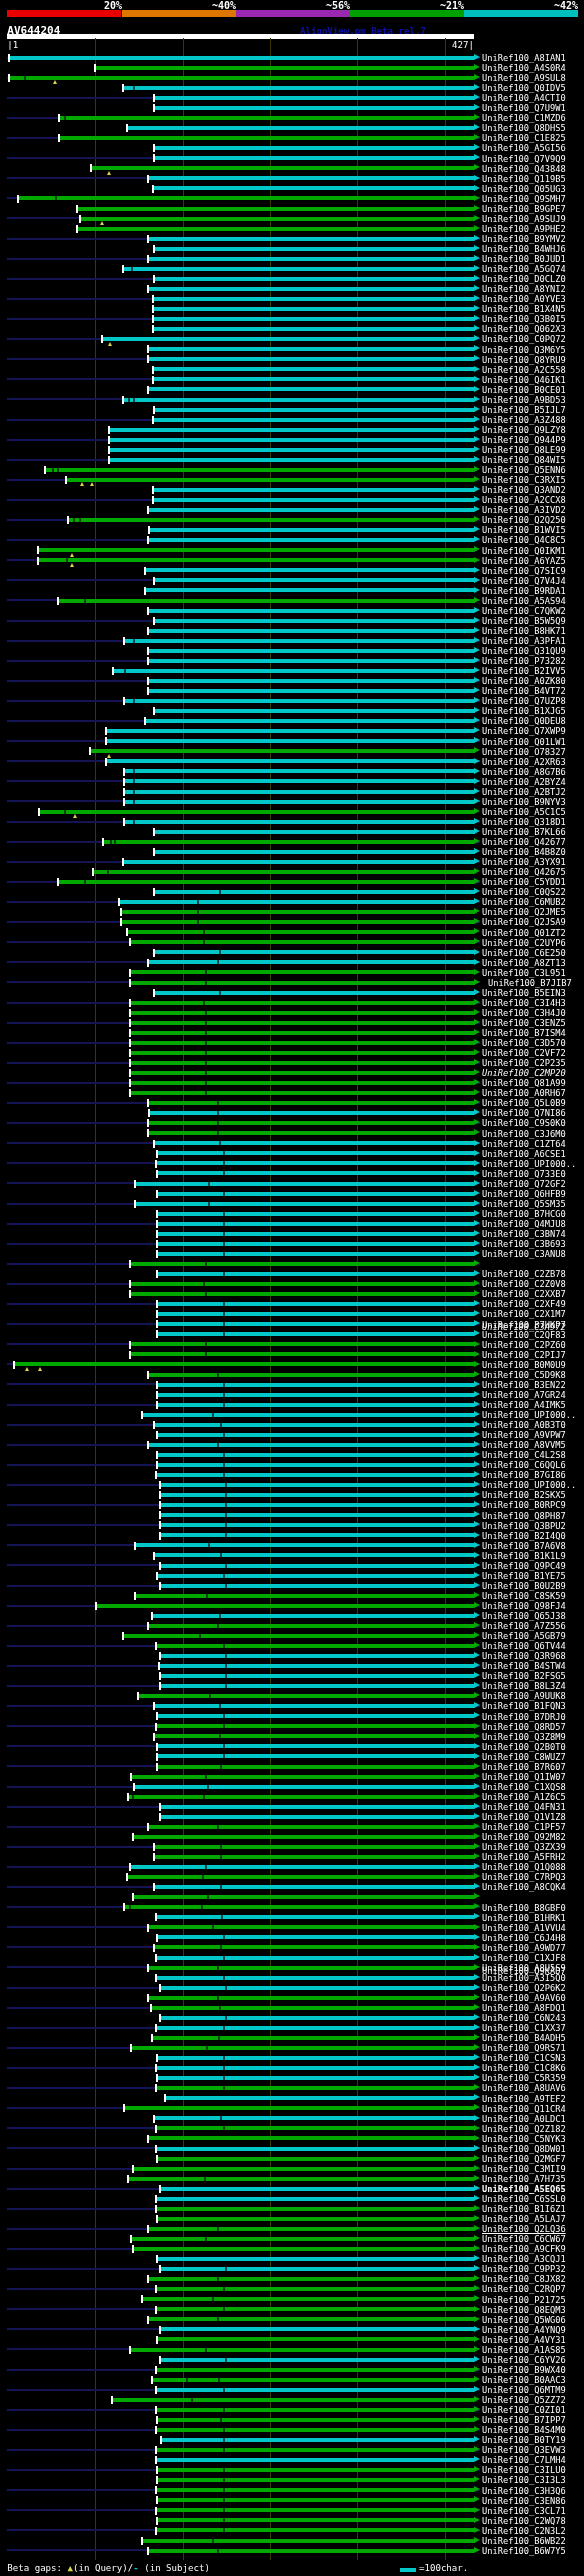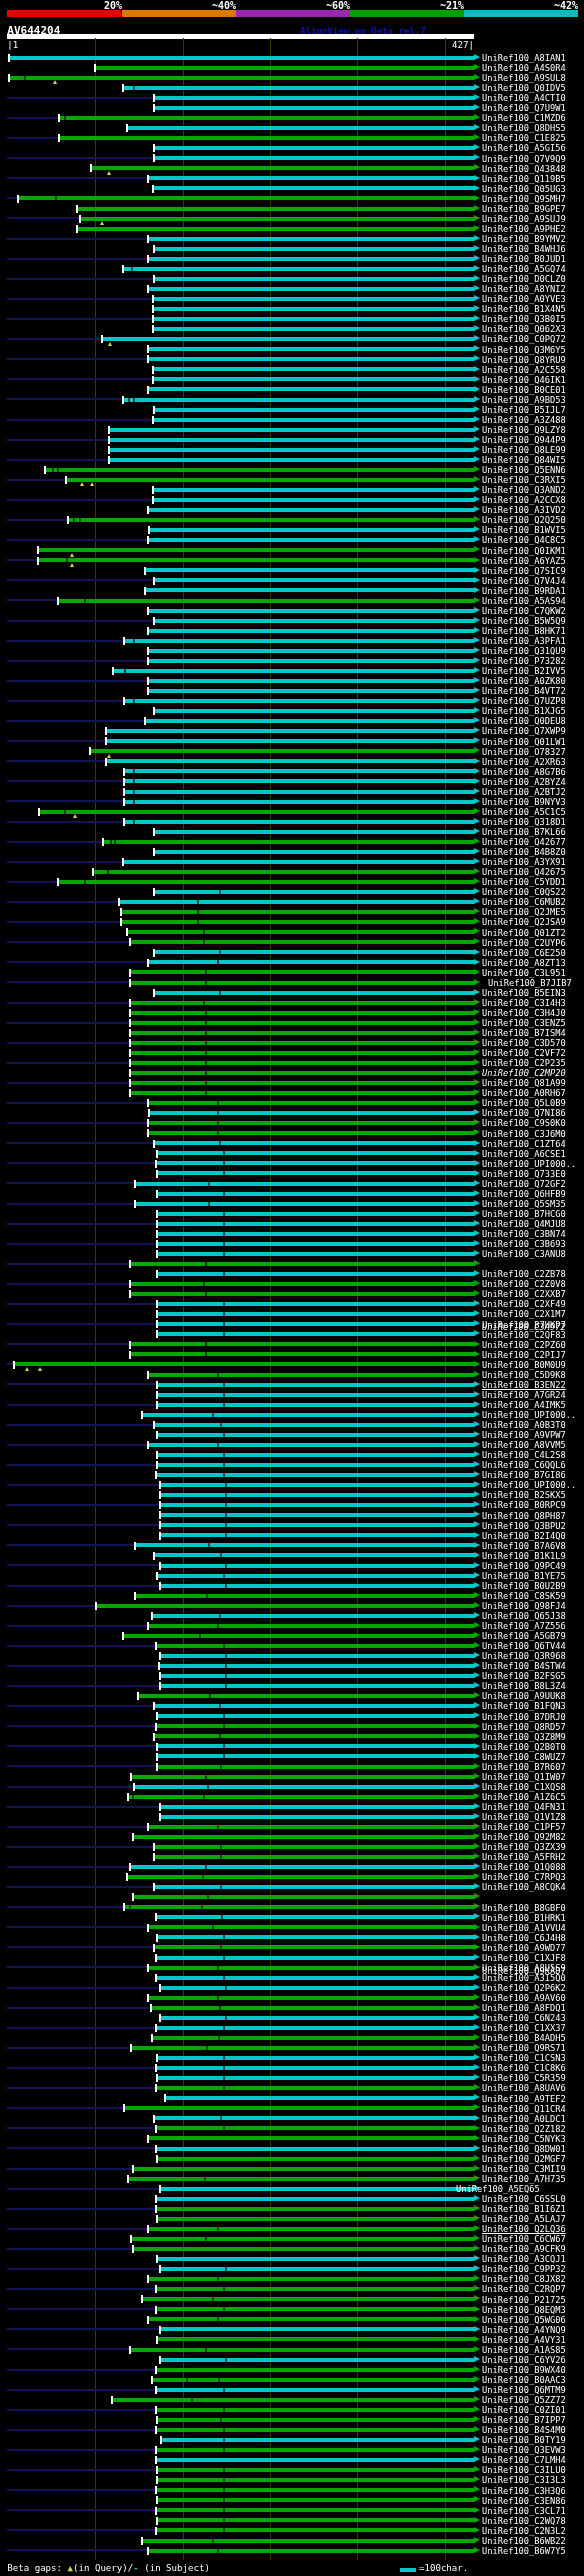--- a/index.html
+++ b/index.html
@@ -34,21 +34,21 @@
 </style>
 </head>
 <body>
 
 <div id="app">
   <div id="scale">
       <div class="sclabel" style="left: 58px;">20%</div>
       <div class="band" style="left: 7.3px; width: 114px; background: rgb(230, 0, 0);"></div>
       <div class="sclabel" style="left: 172px;">~40%</div>
       <div class="band" style="left: 122px; width: 114px; background: rgb(221, 119, 0);"></div>
-      <div class="sclabel" style="left: 286px;">~60%</div>
+      <div class="sclabel" style="left: 286px;">~56%</div>
       <div class="band" style="left: 236px; width: 114px; background: rgb(153, 39, 176);"></div>
       <div class="sclabel" style="left: 400px;">~21%</div>
       <div class="band" style="left: 350px; width: 114px; background: rgb(0, 160, 0);"></div>
       <div class="sclabel" style="left: 514px;">~42%</div>
       <div class="band" style="left: 464px; width: 114px; background: rgb(0, 191, 191);"></div>
     </div>
   <span class="qname">AV644204</span>
   <span class="credit">AlignView.pm Beta rel.7</span>
   <div class="querybar"></div>
   <span class="rulertext" style="left:7.3px;">|1</span>
@@ -739,21 +739,21 @@
       <div class="bar g" style="left: 148px; width: 326px; top: 1373px;"></div>
       <div class="tick" style="left: 147px; top: 1371px;"></div>
       <div class="notch" style="left: 217px; top: 1373px;"></div>
       <div class="arrow g" style="left: 474px; top: 1371px;"></div>
       <div class="lbl" style="left: 482px; top: 1370px;">UniRef100_C5D9K8</div>
       <div class="guide" style="top: 1383px;"></div>
       <div class="bar c" style="left: 157px; width: 317px; top: 1383px;"></div>
       <div class="tick" style="left: 156px; top: 1381px;"></div>
       <div class="notch" style="left: 223px; top: 1383px;"></div>
       <div class="arrow c" style="left: 474px; top: 1381px;"></div>
-      <div class="lbl" style="left: 482px; top: 1380px; text-decoration: underline;">UniRef100_B3EN22</div>
+      <div class="lbl" style="left: 482px; top: 1380px;">UniRef100_B3EN22</div>
       <div class="bar c" style="left: 157px; width: 317px; top: 1393px;"></div>
       <div class="tick" style="left: 156px; top: 1391px;"></div>
       <div class="notch" style="left: 223px; top: 1393px;"></div>
       <div class="arrow c" style="left: 474px; top: 1391px;"></div>
       <div class="lbl" style="left: 482px; top: 1390px;">UniRef100_A7GR24</div>
       <div class="guide" style="top: 1404px;"></div>
       <div class="bar c" style="left: 157px; width: 317px; top: 1403px;"></div>
       <div class="tick" style="left: 156px; top: 1401px;"></div>
       <div class="notch" style="left: 223px; top: 1403px;"></div>
       <div class="arrow c" style="left: 474px; top: 1401px;"></div>
@@ -1170,21 +1170,21 @@
       <div class="lbl" style="left: 482px; top: 2164px;">UniRef100_C3MII9</div>
       <div class="bar g" style="left: 128px; width: 346px; top: 2177px;"></div>
       <div class="tick" style="left: 127px; top: 2175px;"></div>
       <div class="notch" style="left: 204px; top: 2177px;"></div>
       <div class="arrow g" style="left: 474px; top: 2175px;"></div>
       <div class="lbl" style="left: 482px; top: 2174px;">UniRef100_A7H735</div>
       <div class="guide" style="top: 2188px;"></div>
       <div class="bar c" style="left: 160px; width: 314px; top: 2187px;"></div>
       <div class="tick" style="left: 159px; top: 2185px;"></div>
       <div class="arrow c" style="left: 474px; top: 2185px;"></div>
-      <div class="lbl" style="left: 456px; top: 2184px;">UniRef100_A5EQ65</div>
+      <div class="lbl" style="left: 482px; top: 2184px; font-weight: bold;">UniRef100_A5EQ65</div>
       <div class="bar c" style="left: 156px; width: 318px; top: 2197px;"></div>
       <div class="tick" style="left: 155px; top: 2195px;"></div>
       <div class="arrow c" style="left: 474px; top: 2195px;"></div>
       <div class="lbl" style="left: 482px; top: 2194px;">UniRef100_C6SSL0</div>
       <div class="guide" style="top: 2208px;"></div>
       <div class="bar g" style="left: 156px; width: 318px; top: 2207px;"></div>
       <div class="tick" style="left: 155px; top: 2205px;"></div>
       <div class="arrow g" style="left: 474px; top: 2205px;"></div>
       <div class="lbl" style="left: 482px; top: 2204px;">UniRef100_B1I6Z1</div>
       <div class="bar g" style="left: 157px; width: 317px; top: 2217px;"></div>

